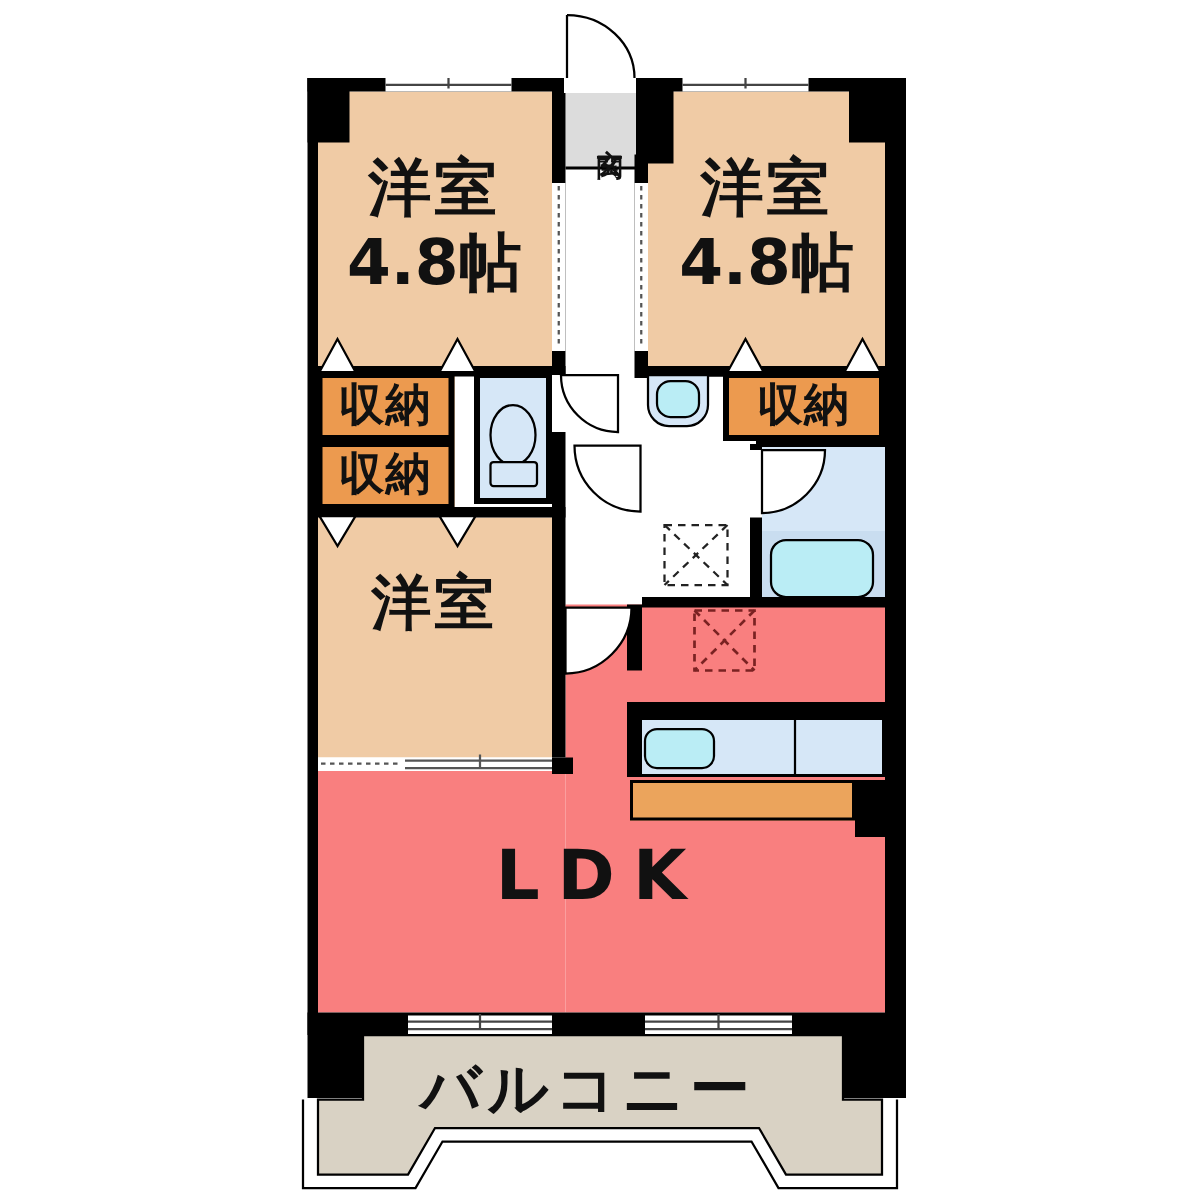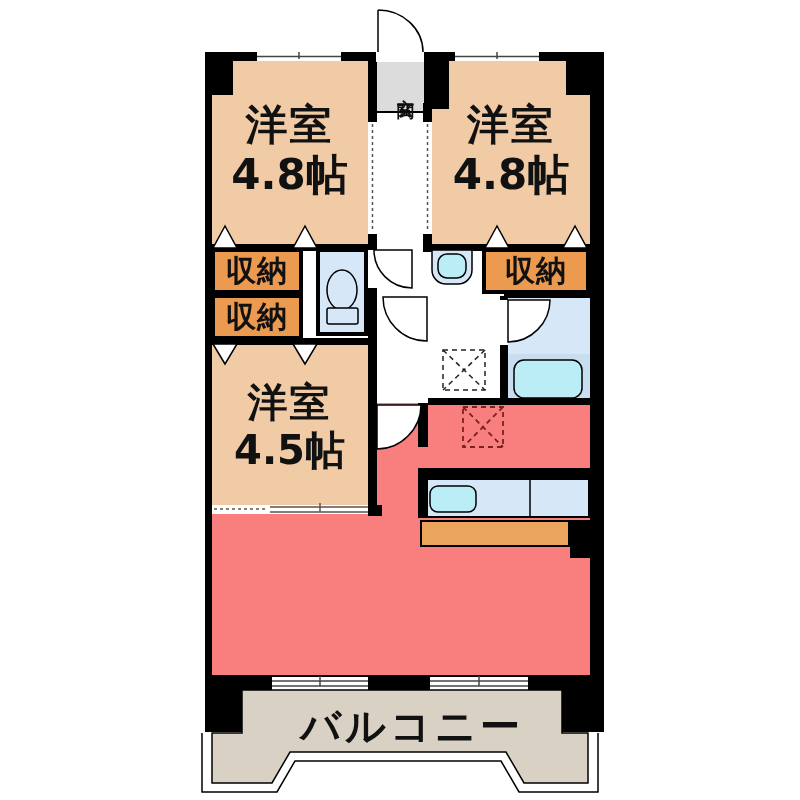--- a/index.html
+++ b/index.html
@@ -164,21 +164,21 @@
     <div class="room-name">洋室</div>
     <div class="room-area">4.8帖</div>
   </div>
 
   <div class="lbl storage-lbl" style="left:211px;top:252px;width:92px">収納</div>
   <div class="lbl storage-lbl" style="left:211px;top:298px;width:92px">収納</div>
   <div class="lbl storage-lbl" style="left:482px;top:252px;width:108px">収納</div>
 
   <div class="lbl" style="left:211px;top:378px;width:157px">
     <div class="room-name" style="font-size:40px">洋室</div>
-    <div class="room-area" style="font-size:40px">4.5帖</div>
   </div>
 
   <div class="lbl" style="left:255px;top:556px;width:290px">
+    <div class="ldk-name">LDK</div>
   </div>
 
-  <div class="lbl balcony-lbl" style="left:252px;top:702px;width:320px">バルコニー</div>
+  <div class="lbl balcony-lbl" style="left:232px;top:702px;width:320px">バルコニー</div>
 
 </div>
 
 </body></html>

